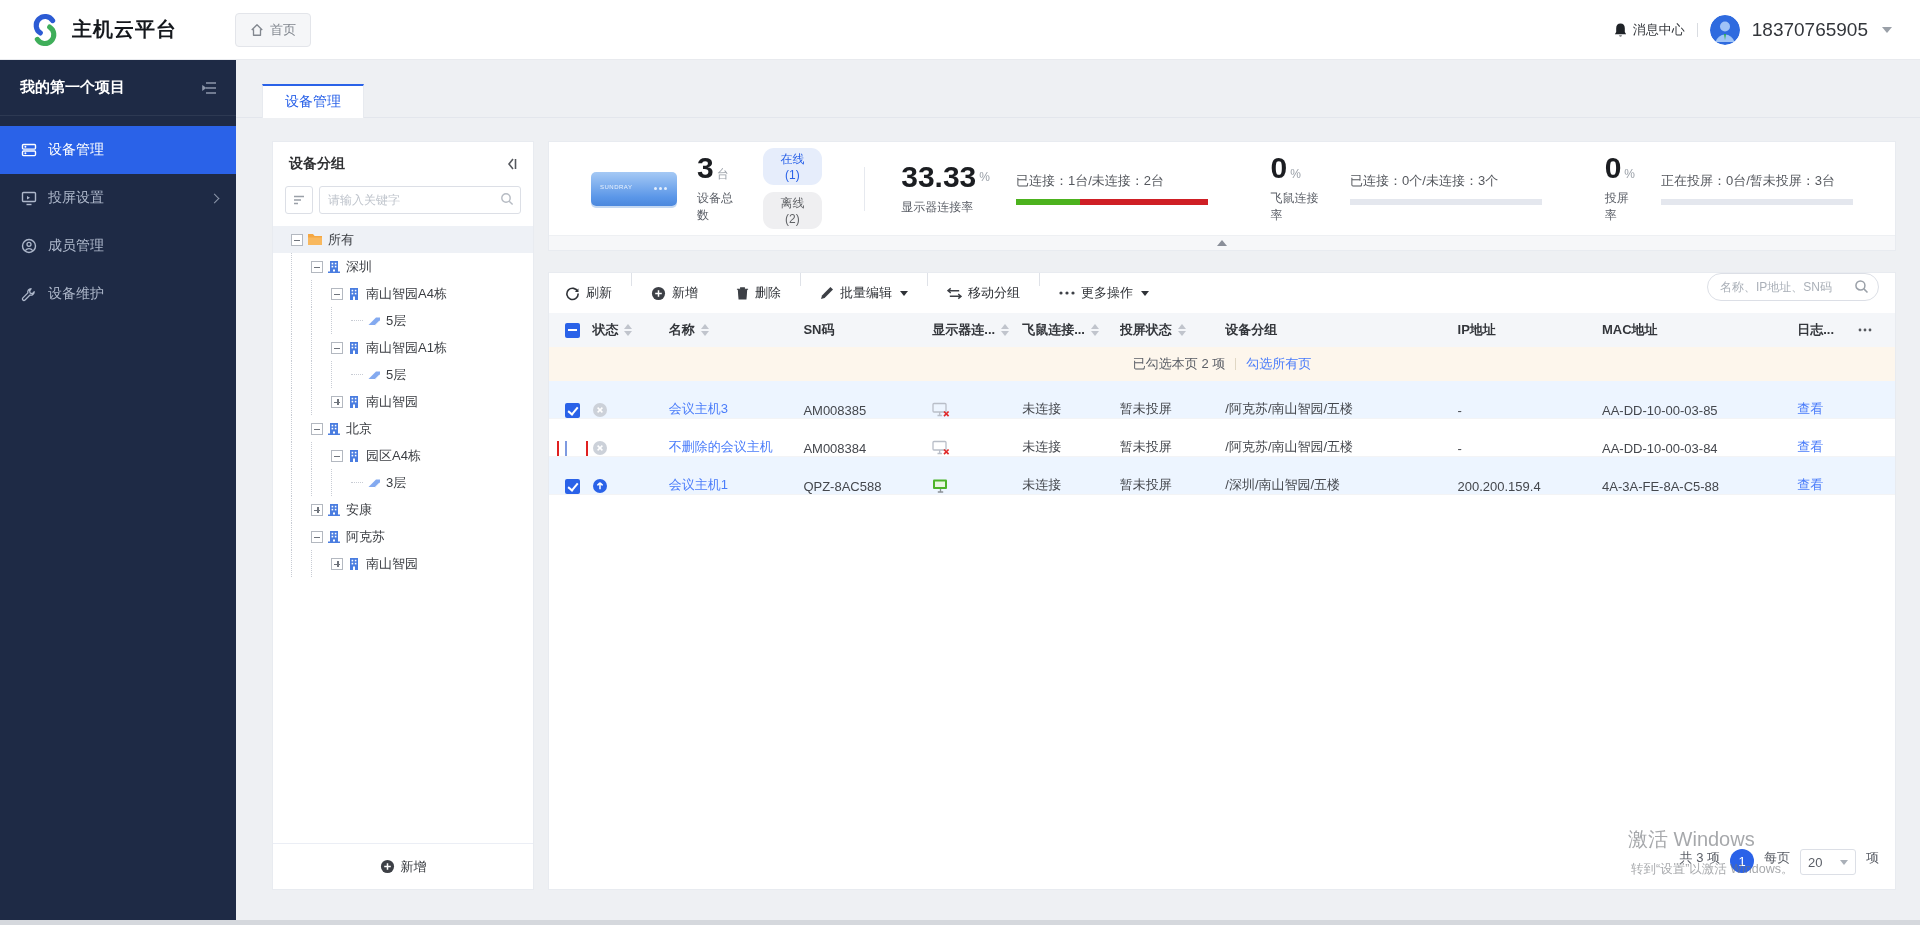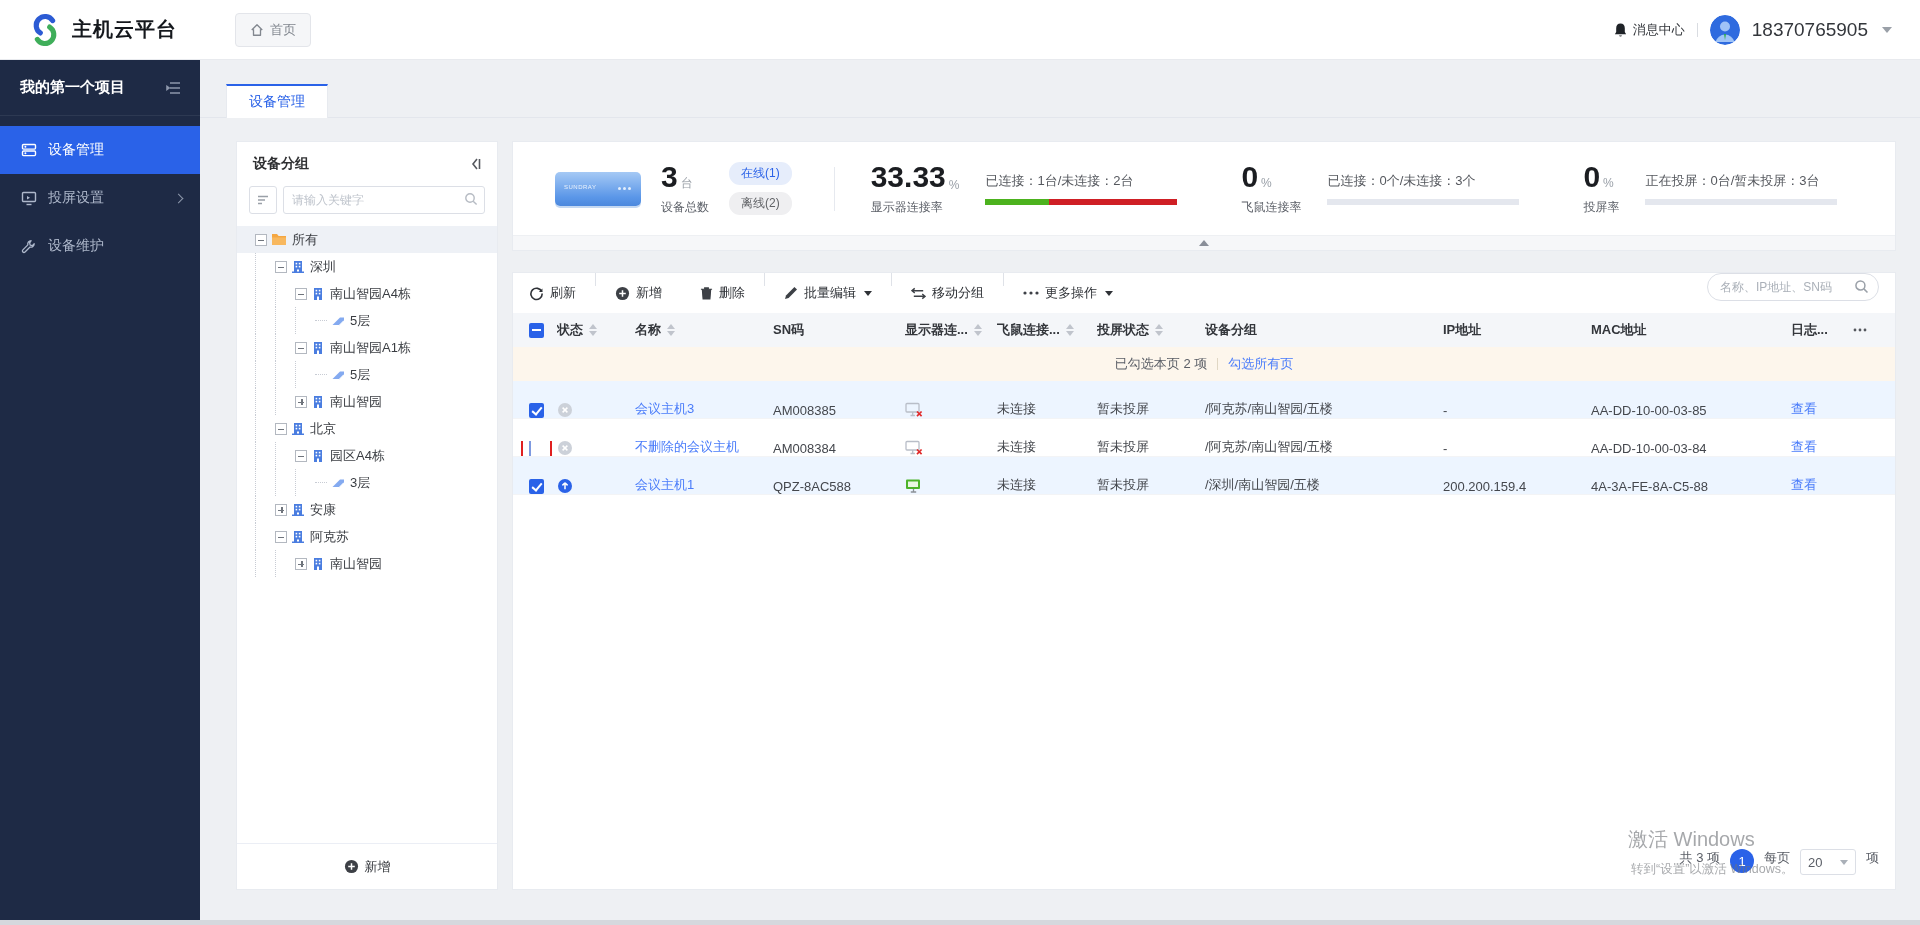--- a/index.html
+++ b/index.html
@@ -19,21 +19,21 @@
   .v-sep { width:1px; height:14px; background:#d9dce1; }
   .avatar { width:30px; height:30px; border-radius:50%; overflow:hidden; flex:0 0 auto; }
   .username { font-size:19px; color:#33363b; }
   .caret-down { width:0; height:0; border-left:5px solid transparent; border-right:5px solid transparent;
     border-top:6px solid #9aa0a8; margin-left:2px; }
 
   
   .layout { display:flex; height:865px; }
 
   
-  .sidebar { width:200px; background:#1e2a45; flex:0 0 auto; }
+  .sidebar { width:236px; background:#1e2a45; flex:0 0 auto; }
   .project-head { height:56px; display:flex; align-items:center; justify-content:space-between;
     padding:0 18px 0 20px; color:#fff; font-size:15px; font-weight:bold; border-bottom:1px solid rgba(255,255,255,.07); }
   .menu { margin-top:10px; }
   .menu-item { height:48px; display:flex; align-items:center; padding:0 18px 0 20px; gap:11px;
     color:#aeb8cb; font-size:14px; cursor:pointer; position:relative; }
   .menu-item.active { background:#2a62e8; color:#fff; }
   .menu-item .mi-icon { display:flex; width:17px; justify-content:center; }
   .menu-item .chev { margin-left:auto; width:7px; height:7px; border-top:1.6px solid #8d97ab;
     border-right:1.6px solid #8d97ab; transform:rotate(45deg); }
 
@@ -233,20 +233,30 @@
                 <rect x="1.5" y="2.5" width="13" height="9" rx="1" fill="none" stroke="#aeb8cb" stroke-width="1.4"></rect>
                 <path d="M5.5 14.5h5" stroke="#aeb8cb" stroke-width="1.4"></path>
                 <path d="M6 6l3 1.8L6 9.6z" fill="#aeb8cb"></path>
               </svg>
           </span>
           <span>投屏设置</span>
           <span class="chev"></span>
         </div>
         <div class="menu-item">
           <span class="mi-icon">
+            <svg width="16" height="16" viewBox="0 0 16 16">
+                <circle cx="8" cy="8" r="6.5" fill="none" stroke="#aeb8cb" stroke-width="1.4"></circle>
+                <circle cx="8" cy="6.3" r="2" fill="none" stroke="#aeb8cb" stroke-width="1.3"></circle>
+                <path d="M4.3 12.6a4.4 4.4 0 0 1 7.4 0" fill="none" stroke="#aeb8cb" stroke-width="1.3"></path>
+              </svg>
+          </span>
+          <span>成员管理</span>
+        </div>
+        <div class="menu-item">
+          <span class="mi-icon">
             <svg width="15" height="15" viewBox="0 0 16 16">
                 <path d="M10.8 1.8a3.6 3.6 0 0 0-3.5 4.5L2 11.6a1.6 1.6 0 1 0 2.3 2.3l5.3-5.3a3.6 3.6 0 0 0 4.5-3.5l-2 2-2.3-.6-.6-2.3z" fill="none" stroke="#aeb8cb" stroke-width="1.4" stroke-linejoin="round"></path>
               </svg>
           </span>
           <span>设备维护</span>
         </div>
       </div>
     </div>
 
     <div class="main">
@@ -550,21 +560,21 @@
                 <div style="display:flex;flex-direction:column;gap:7px;">
                   <span class="badge online">在线(1)</span>
                   <span class="badge offline">离线(2)</span>
                 </div>
               </div>
 
               <div class="stat-div" style="margin:0 36px 0 42px;"></div>
 
               <div style="display:flex;align-items:center;gap:26px;">
                 <div>
-                  <div style="display:flex;align-items:flex-end;">
+                  <div style="display:flex;align-items:center;">
                     <span class="stat-num">33.33</span>
                     <span class="stat-unit">%</span>
                   </div>
                   <div class="stat-label">显示器连接率</div>
                 </div>
                 <div>
                   <div class="stat-detail">已连接：1台/未连接：2台</div>
                   <div class="bar">
                     <span class="seg-green" style="width: 33.33%;"></span>
                       <span class="seg-red"></span>

